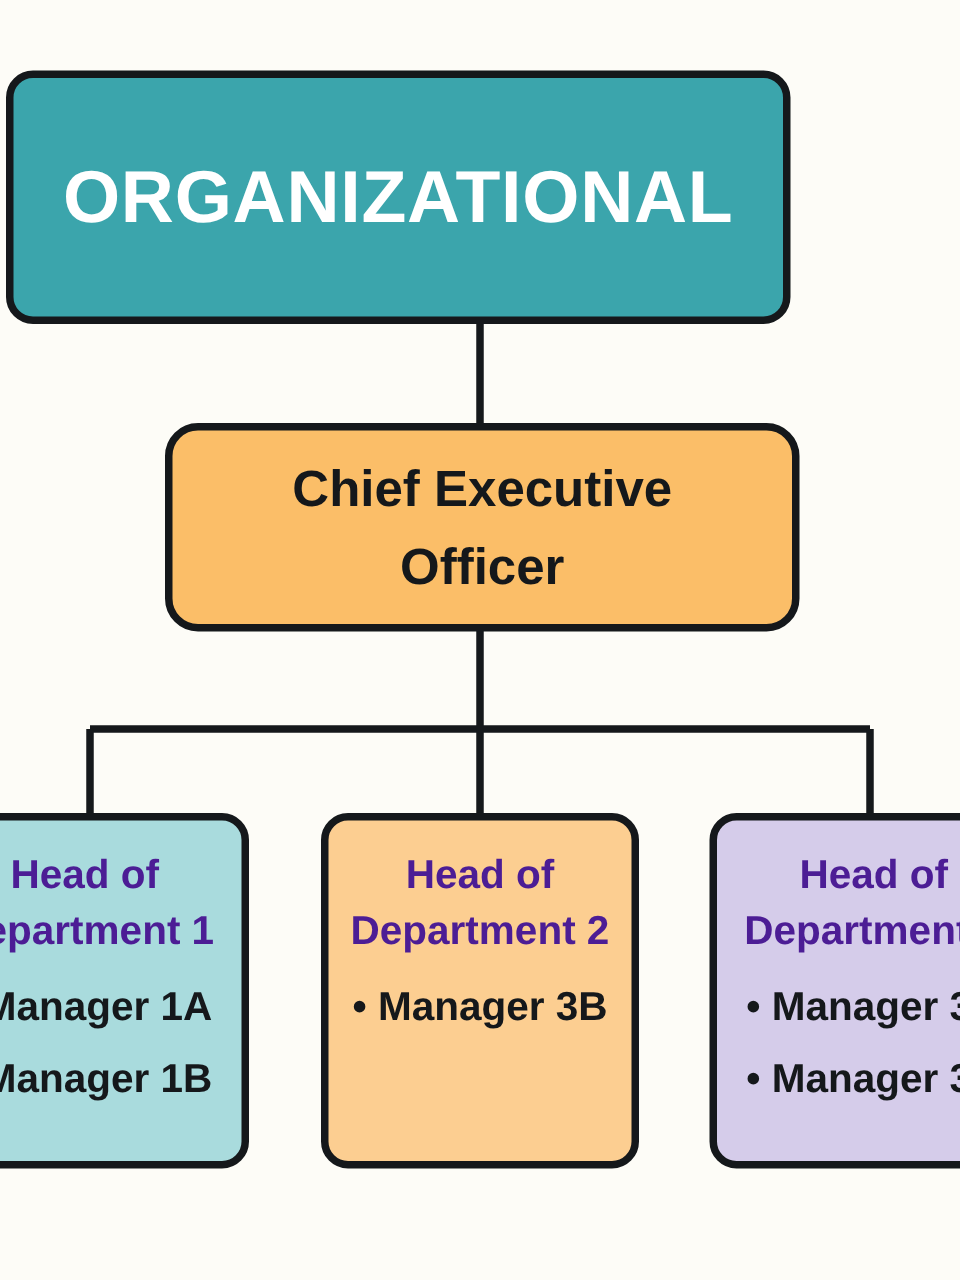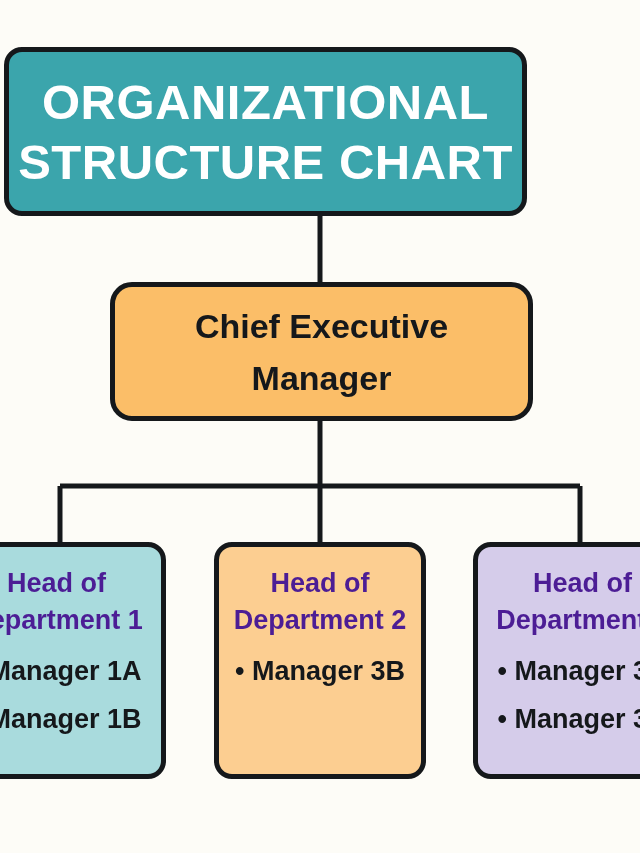--- a/index.html
+++ b/index.html
@@ -136,26 +136,25 @@
       <line x1="320" y1="420" x2="320" y2="486"></line>
       <line x1="60" y1="486" x2="580" y2="486"></line>
       <line x1="60" y1="486" x2="60" y2="545"></line>
       <line x1="320" y1="486" x2="320" y2="545"></line>
       <line x1="580" y1="486" x2="580" y2="545"></line>
     </g>
   </svg>
 
   <div class="node" id="title-node">
     <div class="title-line">ORGANIZATIONAL</div>
-    <div class="title-line">STRUCTURE CHART</div>
   </div>
 
   <div class="node" id="ceo-node">
     <div class="ceo-line">Chief Executive</div>
-    <div class="ceo-line">Manager</div>
+    <div class="ceo-line">Officer</div>
   </div>
 
   <div class="node dept" id="dept-1">
     <div class="dept-head">Head of</div>
     <div class="dept-head">Department 1</div>
     <div class="dept-managers">
       <div class="manager-item">• Manager 1A</div>
       <div class="manager-item">• Manager 1B</div>
     </div>
   </div>

